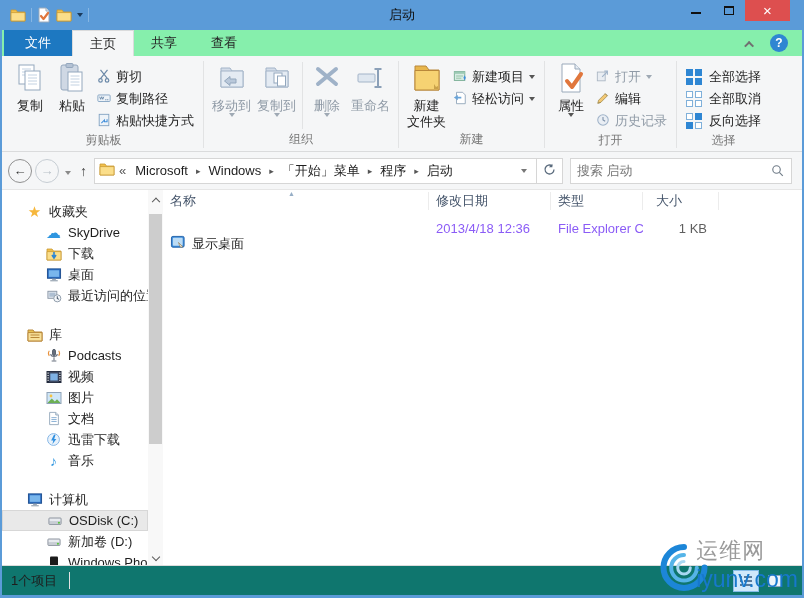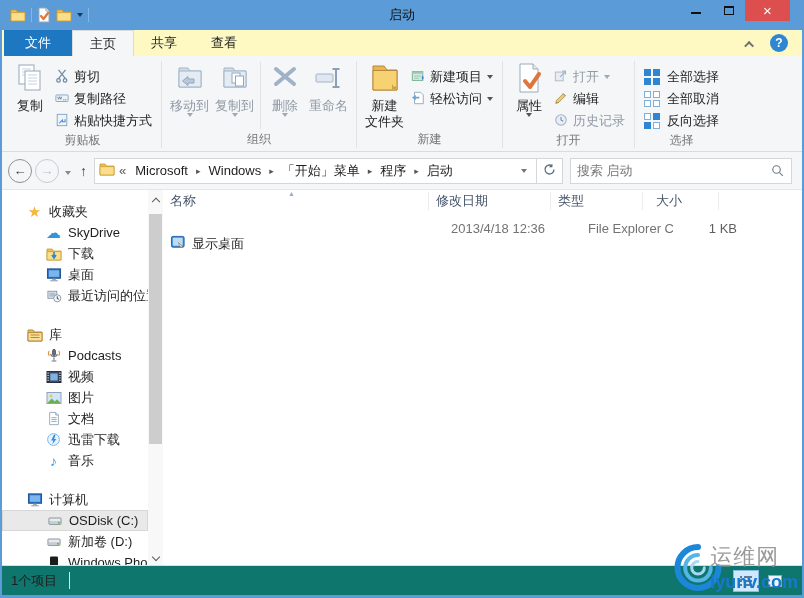--- a/index.html
+++ b/index.html
@@ -16,21 +16,21 @@
   .qat-btn { display: flex; align-items: center; justify-content: center; height: 18px; }
   .qat-sep { width: 1px; height: 14px; background: #86b6e3; }
   .title { position: absolute; left: 0; right: 0; text-align: center; color: #111; font-size: 13px; pointer-events: none; }
   .wincontrols { margin-left: auto; display: flex; align-items: flex-start; height: 30px; }
   .wc { width: 33px; height: 21px; display: flex; align-items: center; justify-content: center; }
   .wc.close { width: 45px; background: #dd4f4f; color: #fff; font-size: 15px; margin-right: 12px; }
   .minline { width: 10px; border-bottom: 2px solid #111; display: block; margin-top: 4px; }
   .maxbox { width: 10px; height: 9px; border: 1.5px solid #111; border-top-width: 2.5px; display: block; }
 
   
-  .tabrow { height: 26px; background: #fef9c3; display: flex; align-items: stretch; flex: 0 0 auto; }
+  .tabrow { height: 26px; background: #86efac; display: flex; align-items: stretch; flex: 0 0 auto; }
   .tab { padding: 0 17px; display: flex; align-items: center; color: #262626; }
   .tab.file { background: #1d78c1; color: #fff; padding: 0 21px; margin-left: 2px; }
   .tab.active { background: #f5f6f7; border: 1px solid #dadbdc; border-bottom: none; }
   .tabrow-right { margin-left: auto; display: flex; align-items: center; gap: 16px; padding-right: 14px; }
   .chevup { width: 7px; height: 7px; border-left: 2px solid #707070; border-top: 2px solid #707070; transform: rotate(45deg) translateY(2px); display: inline-block; }
   .helpbtn { width: 18px; height: 18px; border-radius: 50%; background: #2f86d2; color: #fff; font-weight: bold; font-size: 12px; display: flex; align-items: center; justify-content: center; }
 
   
   .ribbon { height: 96px; background: #f5f6f7; border-bottom: 1px solid #dadbdc; display: flex; padding: 2px 2px 0 2px; flex: 0 0 auto; }
   .rgroup { display: flex; flex-direction: column; }
@@ -92,41 +92,41 @@
   .fheader { display: flex; height: 24px; align-items: flex-start; color: #44546a; position: relative; }
   .fcol { height: 18px; display: flex; align-items: center; padding-left: 7px; border-right: 1px solid #ececec; }
   .col-name { flex: 0 0 266px; }
   .col-date { flex: 0 0 122px; }
   .col-type { flex: 0 0 92px; }
   .col-size { flex: 0 0 76px; padding-left: 13px; }
   .sortmark { position: absolute; top: -2px; left: 125px; font-size: 7px; color: #96aec6; }
   .frow { display: flex; height: 24px; align-items: center; }
   .fcell { padding-left: 7px; display: flex; align-items: center; overflow: hidden; white-space: nowrap; }
   .fcell.c-name { flex: 0 0 266px; color: #1e1e1e; gap: 6px; margin-top: 32px; }
-  .fcell.c-date, .fcell.c-type { color: #737373; margin-left: 15px; }
+  .fcell.c-date, .fcell.c-type { color: #8b5cf6; }
   .fcell.c-date { flex: 0 0 122px; }
   .fcell.c-type { flex: 0 0 92px; }
   .fcell.c-size { flex: 0 0 76px; color: #5f5f5f; justify-content: flex-end; padding-right: 12px; }
 
   
   .statusbar { height: 30px; border-top: 1px solid #dcdcdc; background: #0f766e; display: flex; align-items: center; padding: 0 6px 0 9px; flex: 0 0 auto; }
   .sbsep { width: 1px; height: 17px; background: #e2e2e2; margin-left: 12px; }
   .viewtoggles { margin-left: auto; display: flex; gap: 3px; padding-right: 8px; }
   .vt { width: 26px; height: 22px; border: 1px solid transparent; display: flex; align-items: center; justify-content: center; }
   .vt.sel { background: #cfe8fb; border-color: #84bce8; }
   .listglyph { width: 12px; }
   .listglyph i { display: block; height: 2px; background: #5a7a9a; margin: 2px 0 2px 4px; position: relative; }
   .listglyph i::before { content: ""; position: absolute; left: -4px; top: 0; width: 2px; height: 2px; background: #5a7a9a; }
   .thumbglyph { width: 14px; height: 12px; border: 1.5px solid #8fa6bc; background: #eef4f9; }
 
   
   .watermark { position: absolute; right: 4px; bottom: 0; display: flex; align-items: flex-end; z-index: 9; pointer-events: none; }
   .wm-text { display: flex; flex-direction: column; align-items: flex-start; margin-left: -14px; margin-bottom: 2px; }
   .wm-name { color: #9a9a9a; font-size: 22px; letter-spacing: 1px; }
-  .wm-url { color: #1778cc; font-size: 18px; font-weight: bold; }
+  .wm-url { color: #1778cc; font-size: 23px; font-weight: normal; }
 </style>
 </head>
 <body>
 
 <div class="window">
 
   <div class="titlebar">
     <div class="qat">
       <span class="qat-btn">
         <svg width="16" height="14" viewBox="0 0 16 14">
@@ -196,20 +196,31 @@
           <span>
             <svg width="32" height="32" viewBox="0 0 32 32">
                 <rect x="5" y="3" width="15" height="19" fill="#fff" stroke="#94a7bd"></rect>
                 <path d="M8 7h9M8 10h9M8 13h9" stroke="#c3d2e2"></path>
                 <rect x="11" y="9" width="15" height="19" fill="#fff" stroke="#94a7bd"></rect>
                 <path d="M14 13h9M14 16h9M14 19h9M14 22h9" stroke="#c3d2e2"></path>
               </svg>
           </span>
           <span class="lbl">复制</span>
         </div>
+        <div class="bigbtn">
+          <span>
+            <svg width="32" height="32" viewBox="0 0 32 32">
+                <rect x="5" y="3" width="17" height="25" rx="2" fill="#cfd8e4" stroke="#94a7bd"></rect>
+                <rect x="10" y="1.5" width="7" height="4" rx="1" fill="#b4c2d4" stroke="#94a7bd"></rect>
+                <rect x="12" y="10" width="14" height="19" fill="#fff" stroke="#94a7bd"></rect>
+                <path d="M14.5 14h9M14.5 17h9M14.5 20h9M14.5 23h9" stroke="#c3d2e2"></path>
+              </svg>
+          </span>
+          <span class="lbl">粘贴</span>
+        </div>
         <div class="smallcol pad">
           <div class="smallbtn">
             <span>
               <svg width="14" height="14" viewBox="0 0 16 16">
                   <path d="M4 1l8 10M12 1L4 11" stroke="#6b89a8" stroke-width="1.4" fill="none"></path>
                   <circle cx="4" cy="13" r="2" fill="none" stroke="#6b89a8" stroke-width="1.4"></circle>
                   <circle cx="11.5" cy="13" r="2" fill="none" stroke="#6b89a8" stroke-width="1.4"></circle>
                 </svg>
             </span>
             <span>剪切</span>

